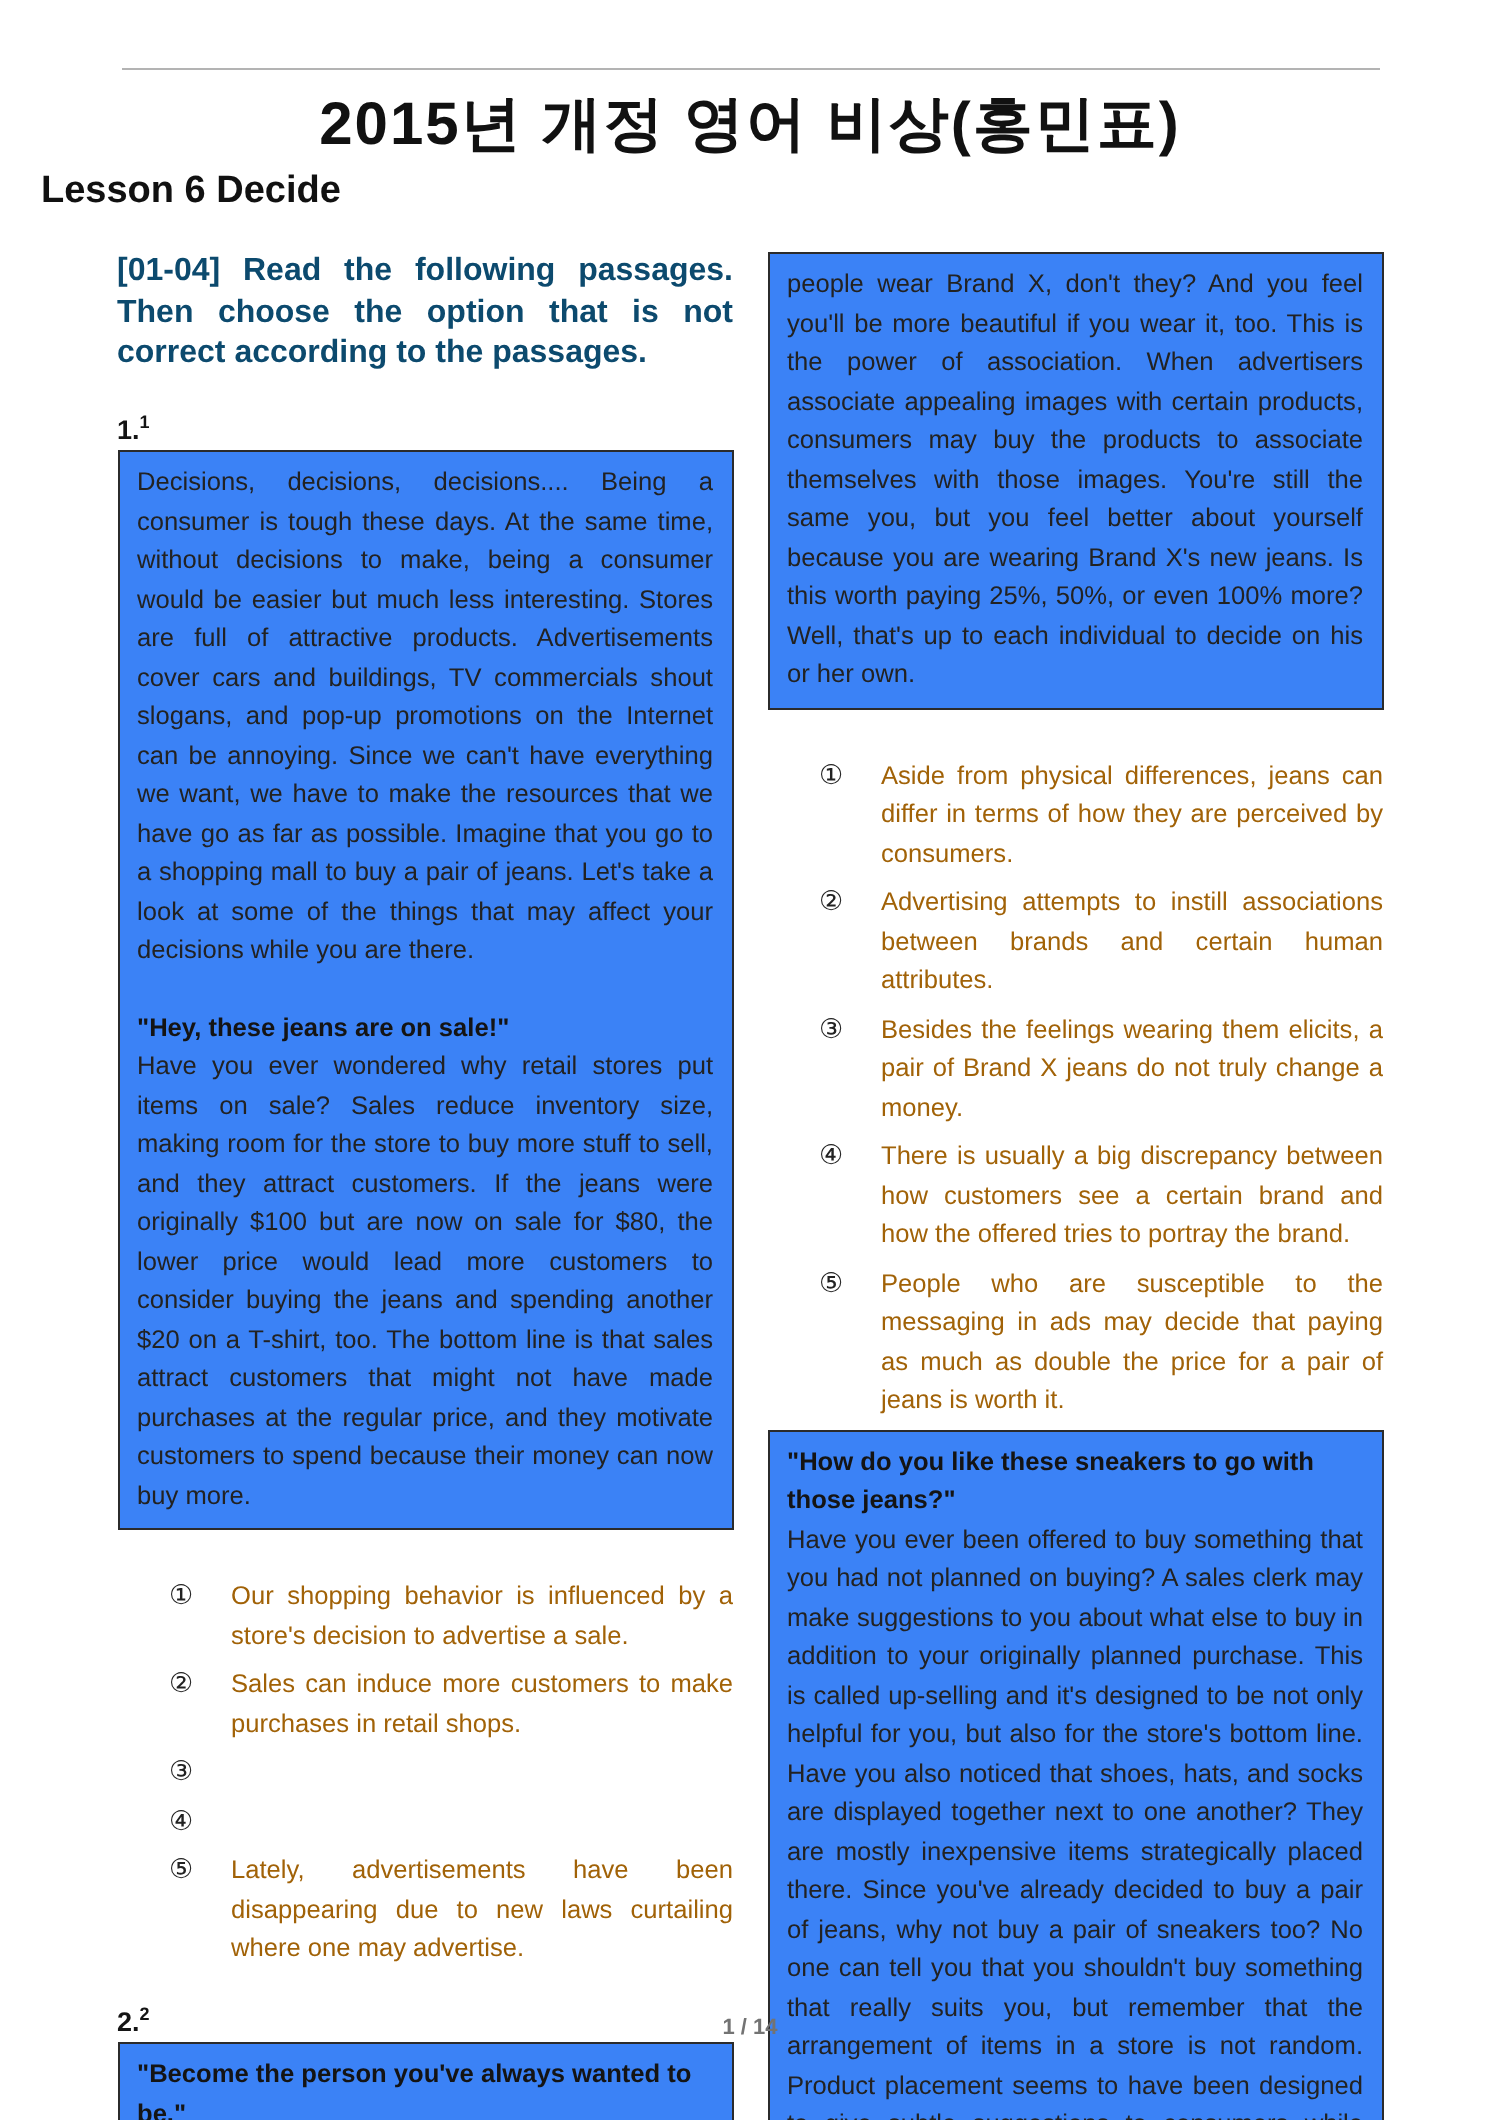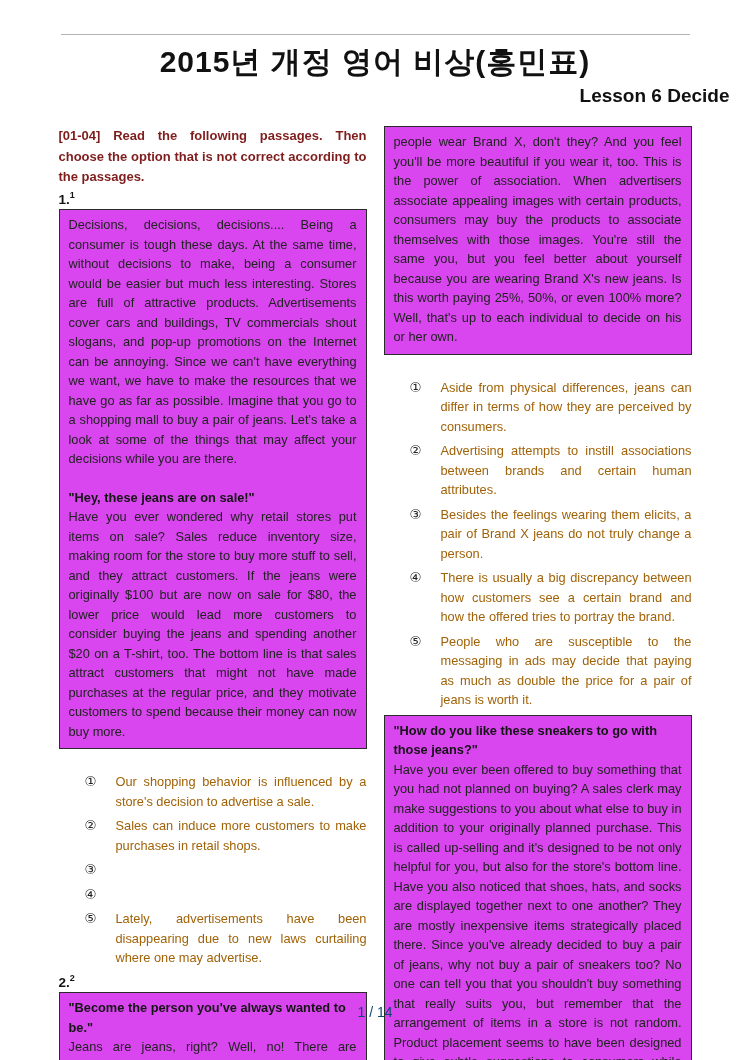--- a/index.html
+++ b/index.html
@@ -23,51 +23,51 @@
   .page-title {
     margin-top: 7px;
     text-align: center;
     font-size: 30px;
     font-weight: bold;
     letter-spacing: 1px;
     color: #111;
   }
   .page-subtitle {
     margin-top: 2px;
-    text-align: right;
+    text-align: left;
     font-size: 19px;
     font-weight: bold;
     color: #111;
   }
   .content {
     display: flex;
     gap: 17px;
     padding: 0 38px;
     margin-top: 19px;
   }
   .col { width: 329px; }
   .instructions {
     font-weight: bold;
-    font-size: 13px;
+    font-size: 16px;
     line-height: 20.5px;
     text-align: justify;
-    color: #7f1d1d;
+    color: #0c4a6e;
   }
   .qnum {
     font-weight: bold;
     font-size: 13.5px;
-    margin-top: 2px;
+    margin-top: 18px;
     margin-bottom: 3px;
     color: #141414;
   }
   .qnum sup { font-size: 9px; }
   .pbox {
     border: 1.5px solid #2b2b2b;
     padding: 5px 9px 7px 9px;
-    background: #d946ef;
+    background: #3b82f6;
   }
   .ptext {
     font-size: 12.8px;
     line-height: 19.5px;
     text-align: justify;
     color: #222;
   }
   .pheading {
     font-size: 12.8px;
     line-height: 19.5px;
@@ -89,23 +89,23 @@
     line-height: 19.5px;
     text-align: justify;
     color: #a16207;
   }
   .footer {
     position: absolute;
     bottom: 40px;
     left: 0;
     width: 100%;
     text-align: center;
-    font-size: 14px;
-    font-weight: normal;
-    color: #0c4a6e;
+    font-size: 11px;
+    font-weight: bold;
+    color: #737373;
   }
 </style>
 </head>
 <body>
 
 <div class="page">
 
   <hr class="top-rule">
 
   <div class="page-title">2015년 개정 영어 비상(홍민표)</div>
@@ -165,21 +165,21 @@
         <div class="opt">
           <span class="opt-marker">①</span>
           <span class="opt-text">Aside from physical differences, jeans can differ in terms of how they are perceived by consumers.</span>
         </div>
         <div class="opt">
           <span class="opt-marker">②</span>
           <span class="opt-text">Advertising attempts to instill associations between brands and certain human attributes.</span>
         </div>
         <div class="opt">
           <span class="opt-marker">③</span>
-          <span class="opt-text">Besides the feelings wearing them elicits, a pair of Brand X jeans do not truly change a person.</span>
+          <span class="opt-text">Besides the feelings wearing them elicits, a pair of Brand X jeans do not truly change a money.</span>
         </div>
         <div class="opt">
           <span class="opt-marker">④</span>
           <span class="opt-text">There is usually a big discrepancy between how customers see a certain brand and how the offered tries to portray the brand.</span>
         </div>
         <div class="opt">
           <span class="opt-marker">⑤</span>
           <span class="opt-text">People who are susceptible to the messaging in ads may decide that paying as much as double the price for a pair of jeans is worth it.</span>
         </div>
       </div>

